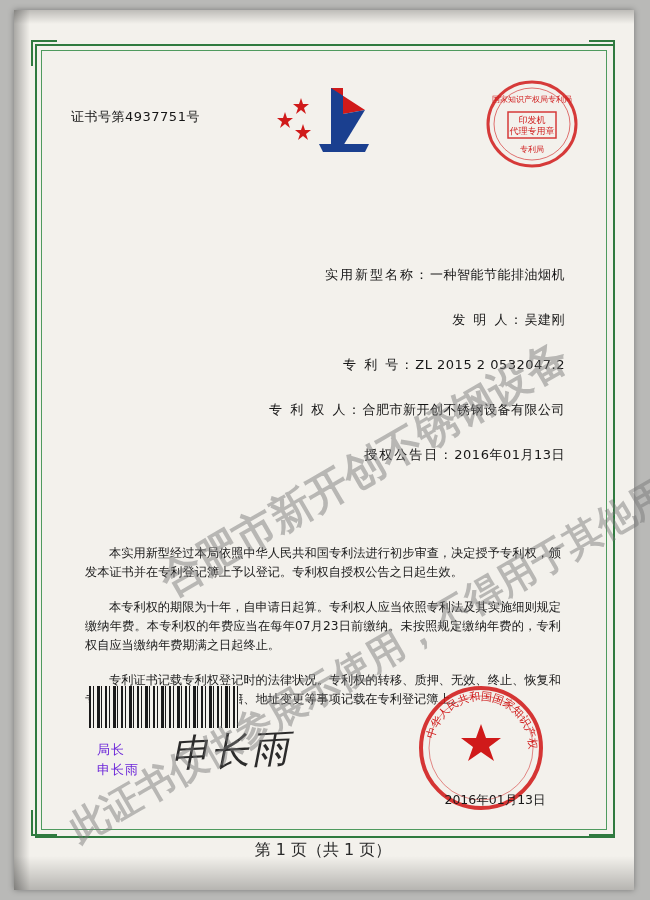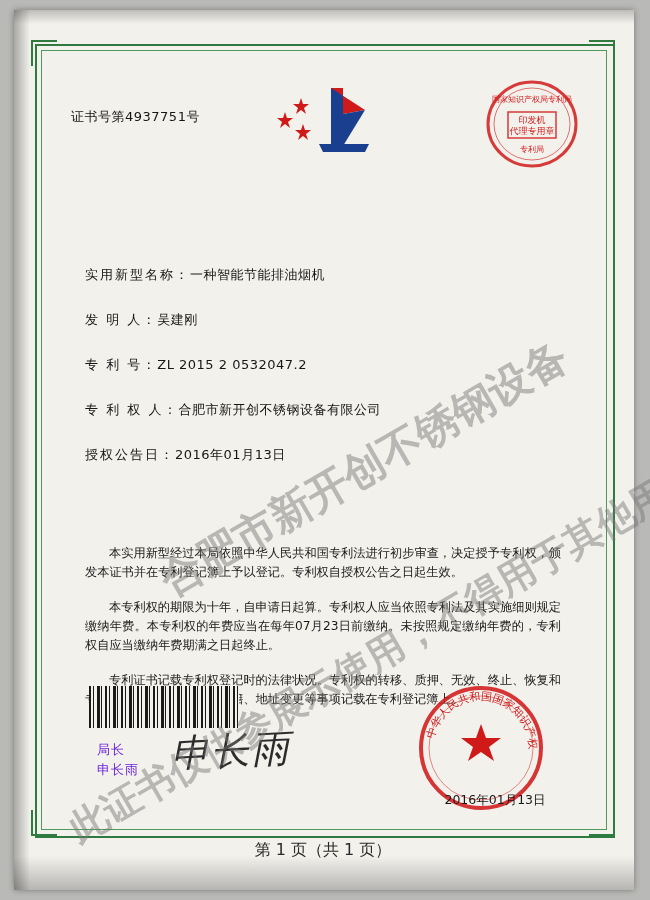--- a/index.html
+++ b/index.html
@@ -141,20 +141,21 @@
     position: absolute;
     left: 44px;
     top: 216px;
     width: 480px;
   }
   .field {
     font-size: 13px;
     color: #161616;
     margin-bottom: 27px;
     letter-spacing: 0.5px;
+    text-align: right;
   }
   .field .lbl { letter-spacing: 2px; }
 
   .body-text {
     position: absolute;
     left: 44px;
     top: 478px;
     width: 476px;
     font-size: 12.2px;
     line-height: 19px;

